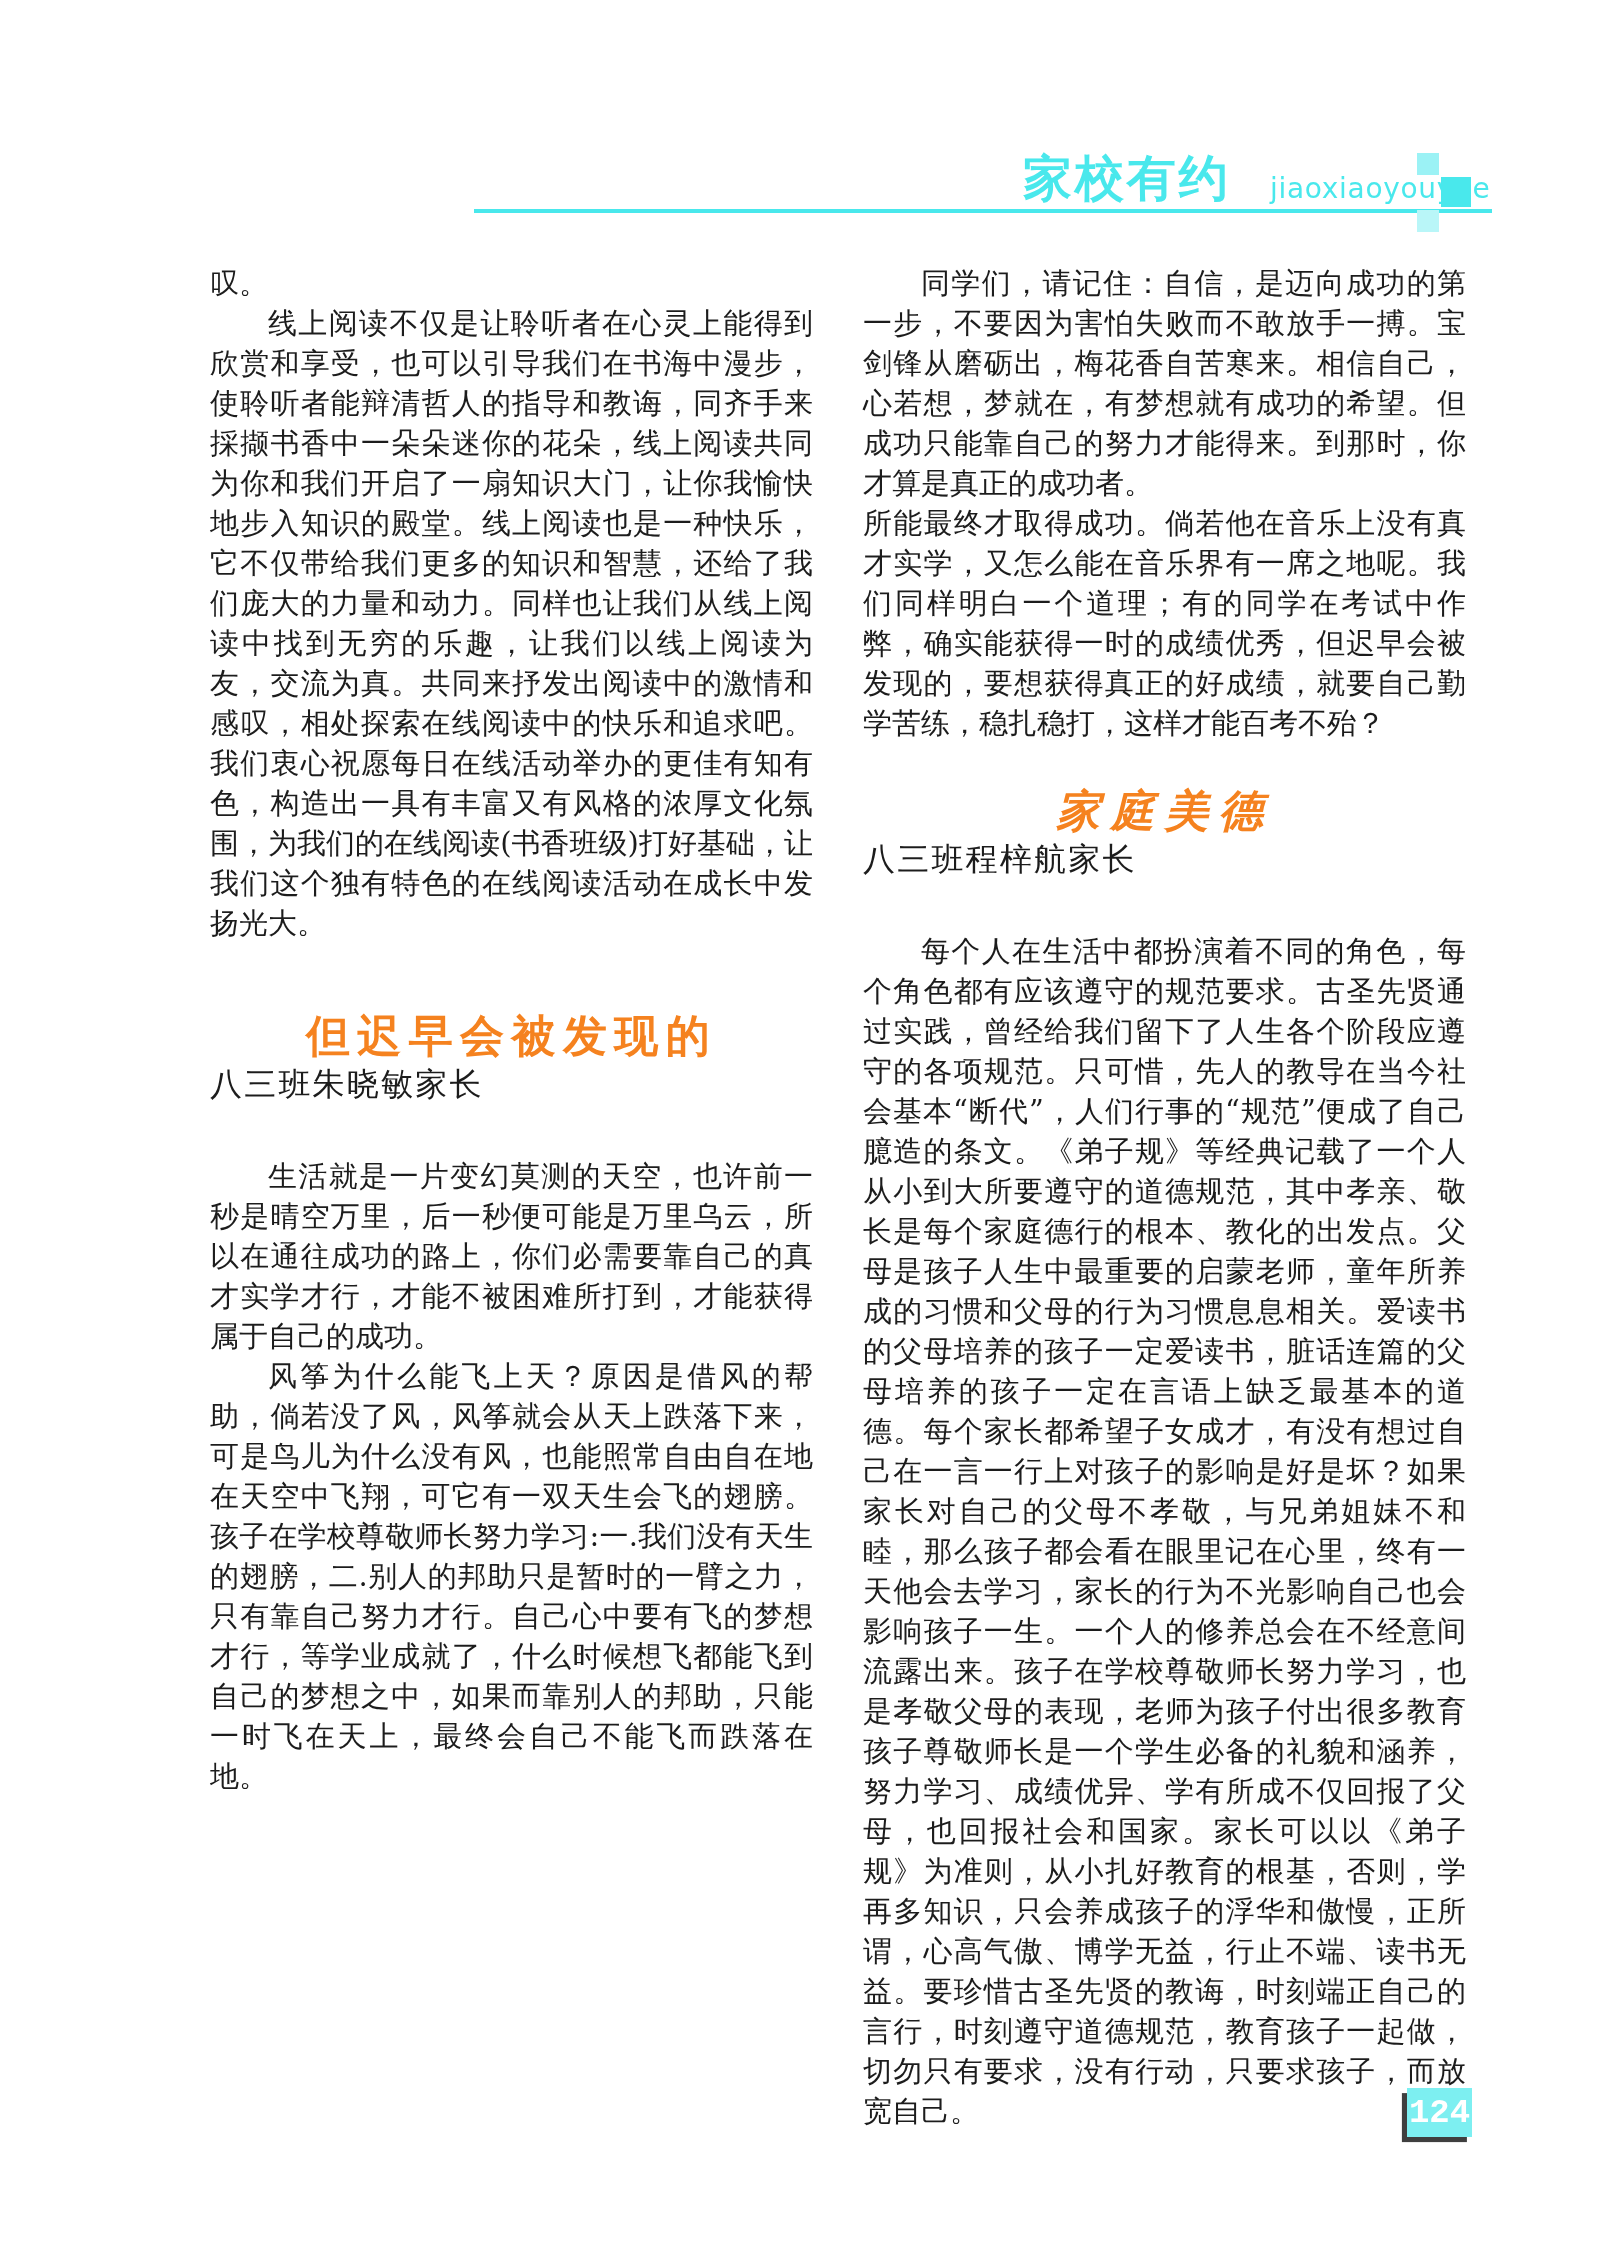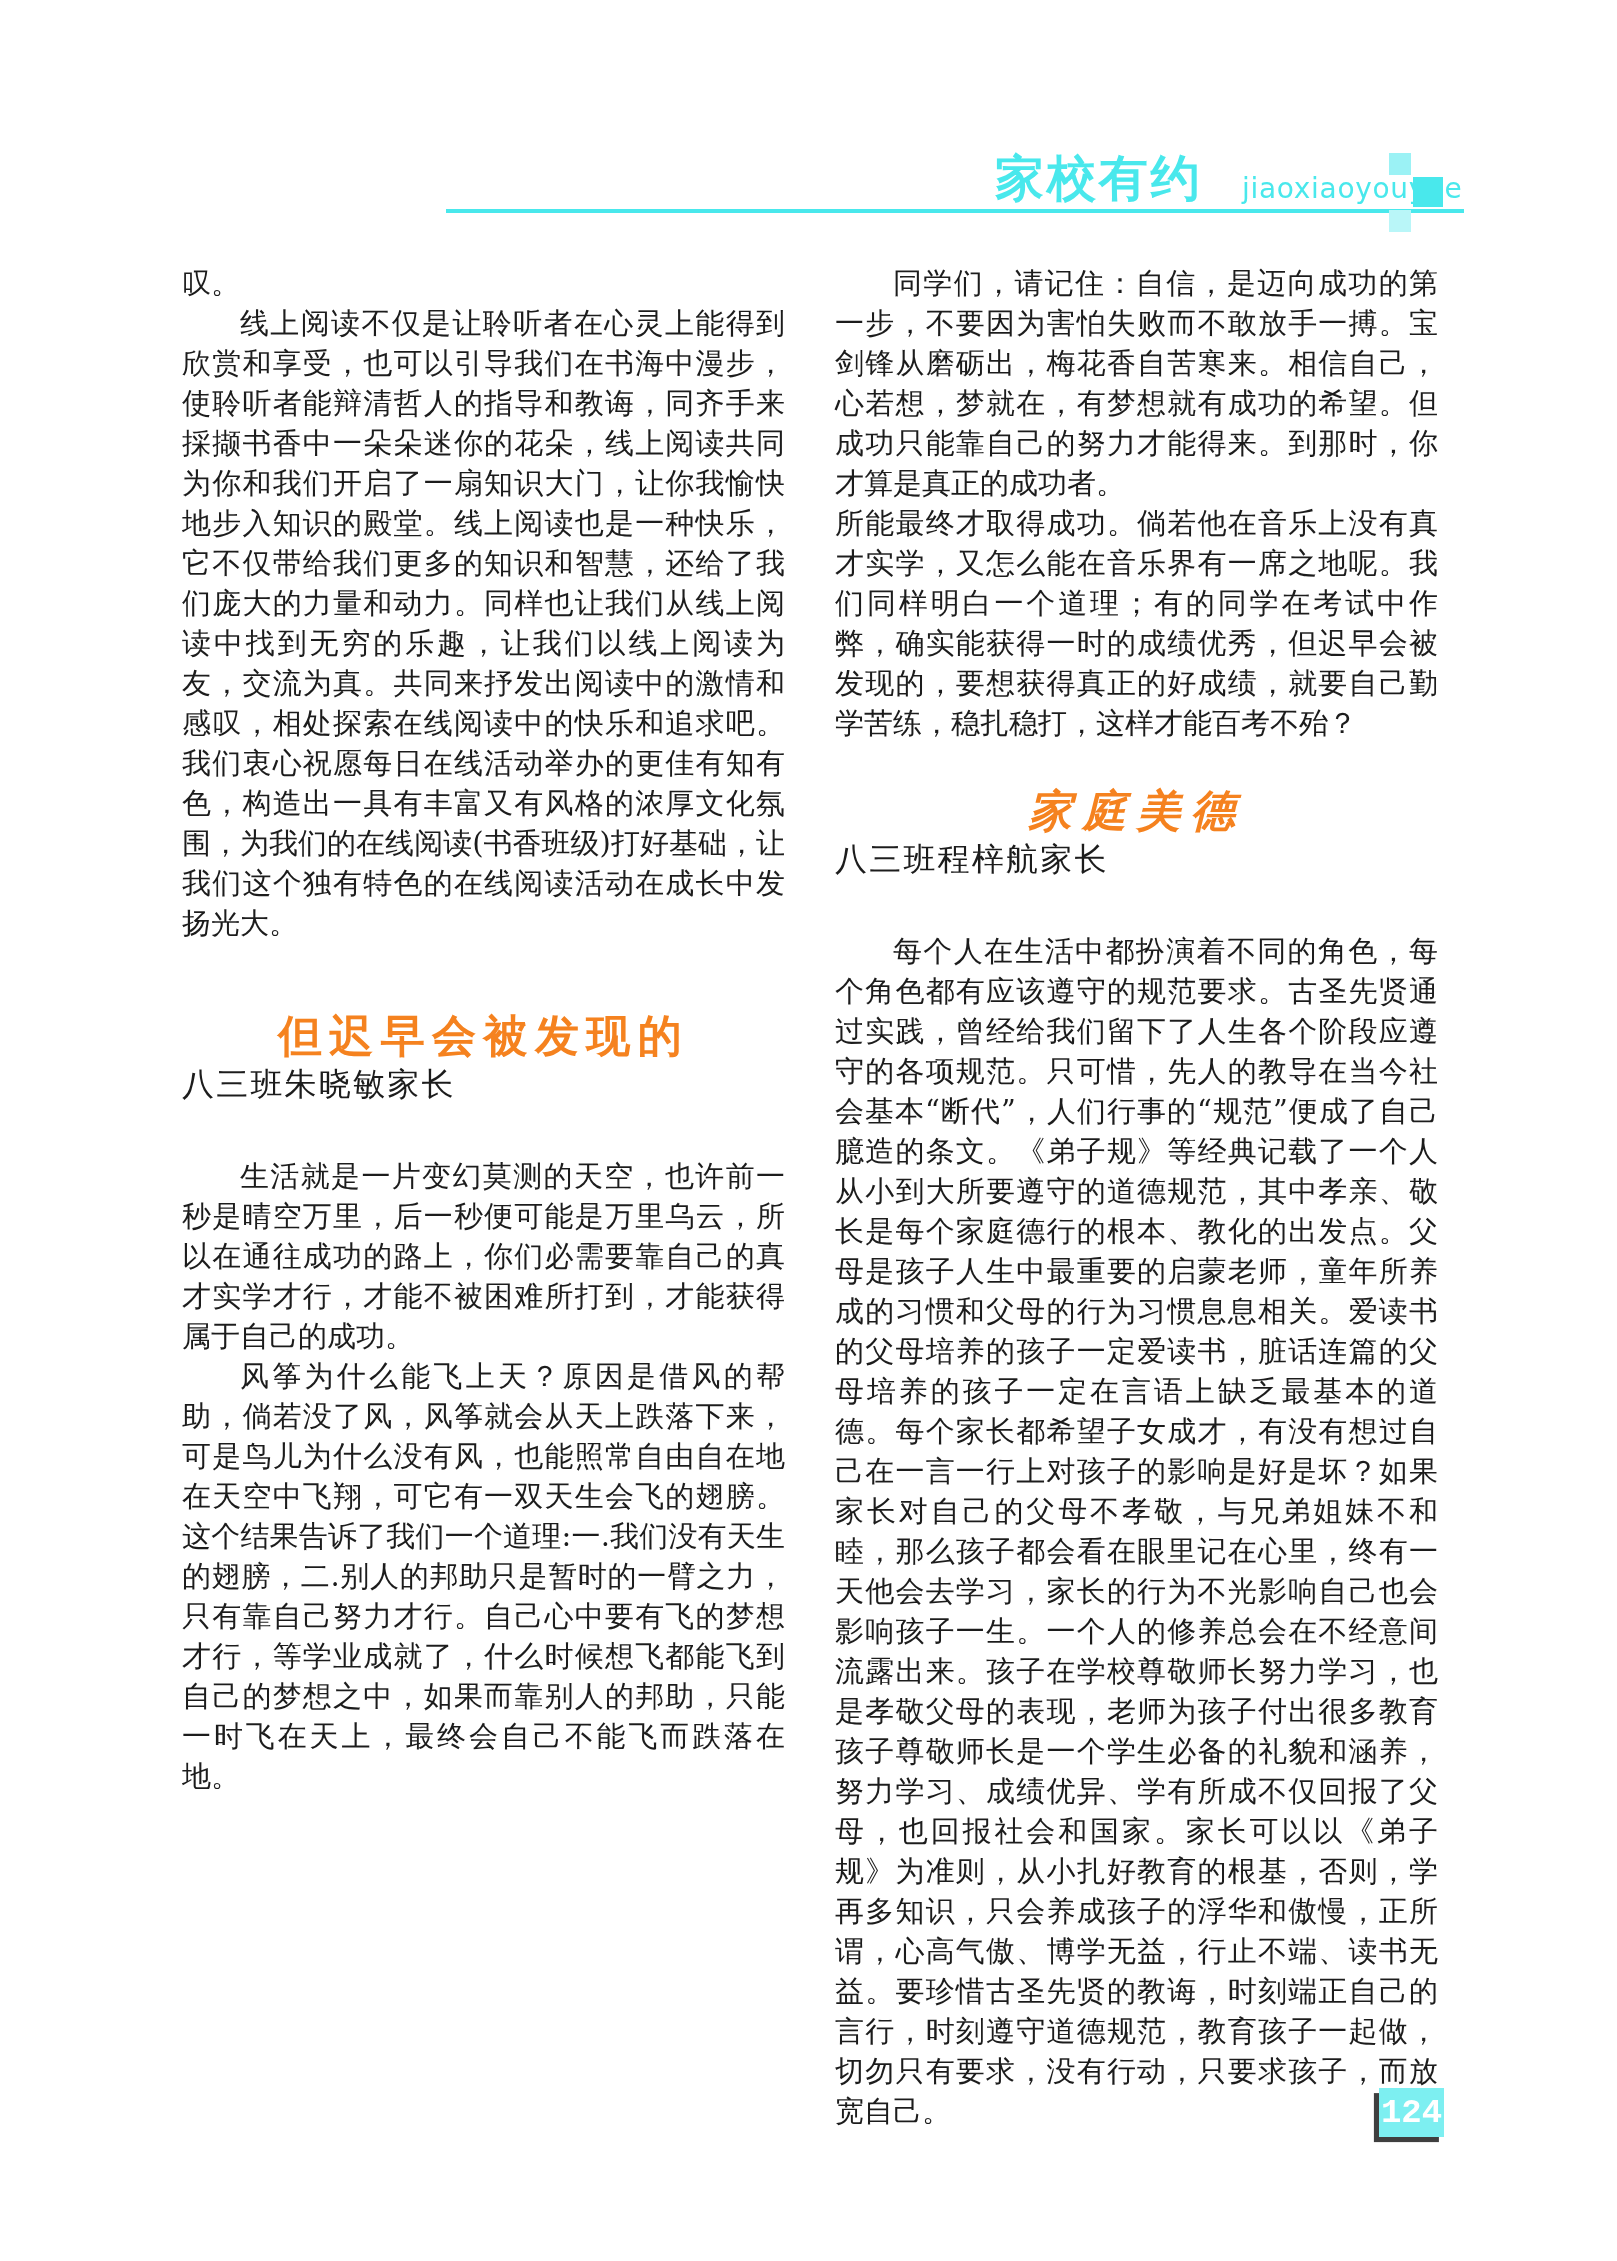--- a/index.html
+++ b/index.html
@@ -1,17 +1,17 @@
 <!DOCTYPE html>
 <html style="font-size:11.8px"><head>
 <meta charset="utf-8">
 <style>
   html,body{margin:0;padding:0;background:#ffffff;}
   .page{position:relative;width:1588px;height:2261px;background:#ffffff;overflow:hidden;
-        font-family:"DejaVu Serif","Liberation Serif",serif;color:#1c1c1c;}
+        font-family:"DejaVu Serif","Liberation Serif",serif;color:#1c1c1c;margin-left:28px;}
 
   
   .header-title{position:absolute;left:995px;top:146px;font-size:49px;font-weight:bold;
         letter-spacing:2.9px;color:#49e8ec;font-family:"DejaVu Sans","Liberation Sans",sans-serif;}
   .header-pinyin{position:absolute;left:1242px;top:172px;font-size:28px;color:#49e8ec;
         letter-spacing:0.7px;font-family:"DejaVu Sans","Liberation Sans",sans-serif;}
   .header-underline{position:absolute;left:446px;top:209px;width:1018px;height:3.7px;background:#49e8ec;}
   .decor-squares{position:absolute;left:0;top:0;}
   .sq{position:absolute;display:block;}
   .sq1{left:1389px;top:153px;width:22px;height:22px;background:#9bf2f5;}
@@ -51,21 +51,21 @@
     <i class="sq sq2"></i>
     <i class="sq sq3"></i>
   </div>
 
   <div class="col col-left">
     <p class="body no-indent">叹。</p>
     <p class="body">线上阅读不仅是让聆听者在心灵上能得到欣赏和享受，也可以引导我们在书海中漫步，使聆听者能辩清哲人的指导和教诲，同齐手来採撷书香中一朵朵迷你的花朵，线上阅读共同为你和我们开启了一扇知识大门，让你我愉快地步入知识的殿堂。线上阅读也是一种快乐，它不仅带给我们更多的知识和智慧，还给了我们庞大的力量和动力。同样也让我们从线上阅读中找到无穷的乐趣，让我们以线上阅读为友，交流为真。共同来抒发出阅读中的激情和感叹，相处探索在线阅读中的快乐和追求吧。我们衷心祝愿每日在线活动举办的更佳有知有色，构造出一具有丰富又有风格的浓厚文化氛围，为我们的在线阅读(书香班级)打好基础，让我们这个独有特色的在线阅读活动在成长中发扬光大。</p>
     <h2 class="article-title">但迟早会被发现的</h2>
     <div class="byline">八三班朱晓敏家长</div>
     <p class="body">生活就是一片变幻莫测的天空，也许前一秒是晴空万里，后一秒便可能是万里乌云，所以在通往成功的路上，你们必需要靠自己的真才实学才行，才能不被困难所打到，才能获得属于自己的成功。</p>
-    <p class="body">风筝为什么能飞上天？原因是借风的帮助，倘若没了风，风筝就会从天上跌落下来，可是鸟儿为什么没有风，也能照常自由自在地在天空中飞翔，可它有一双天生会飞的翅膀。这个结果告诉了我们一个道理:一.我们没有天生的翅膀，二.别人的邦助只是暂时的一臂之力，只有靠自己努力才行。自己心中要有飞的梦想才行，等学业成就了，什么时候想飞都能飞到自己的梦想之中，如果而靠别人的邦助，只能一时飞在天上，最终会自己不能飞而跌落在地。</p>
+    <p class="body">风筝为什么能飞上天？原因是借风的帮助，倘若没了风，风筝就会从天上跌落下来，可是鸟儿为什么没有风，也能照常自由自在地在天空中飞翔，可它有一双天生会飞的翅膀。孩子在学校尊敬师长努力学习:一.我们没有天生的翅膀，二.别人的邦助只是暂时的一臂之力，只有靠自己努力才行。自己心中要有飞的梦想才行，等学业成就了，什么时候想飞都能飞到自己的梦想之中，如果而靠别人的邦助，只能一时飞在天上，最终会自己不能飞而跌落在地。</p>
   </div>
 
   <div class="col col-right">
     <p class="body">同学们，请记住：自信，是迈向成功的第一步，不要因为害怕失败而不敢放手一搏。宝剑锋从磨砺出，梅花香自苦寒来。相信自己，心若想，梦就在，有梦想就有成功的希望。但成功只能靠自己的努力才能得来。到那时，你才算是真正的成功者。</p>
     <p class="body no-indent">所能最终才取得成功。倘若他在音乐上没有真才实学，又怎么能在音乐界有一席之地呢。我们同样明白一个道理；有的同学在考试中作弊，确实能获得一时的成绩优秀，但迟早会被发现的，要想获得真正的好成绩，就要自己勤学苦练，稳扎稳打，这样才能百考不殆？</p>
     <h2 class="article-title">家庭美德</h2>
     <div class="byline">八三班程梓航家长</div>
     <p class="body">每个人在生活中都扮演着不同的角色，每个角色都有应该遵守的规范要求。古圣先贤通过实践，曾经给我们留下了人生各个阶段应遵守的各项规范。只可惜，先人的教导在当今社会基本“断代”，人们行事的“规范”便成了自己臆造的条文。《弟子规》等经典记载了一个人从小到大所要遵守的道德规范，其中孝亲、敬长是每个家庭德行的根本、教化的出发点。父母是孩子人生中最重要的启蒙老师，童年所养成的习惯和父母的行为习惯息息相关。爱读书的父母培养的孩子一定爱读书，脏话连篇的父母培养的孩子一定在言语上缺乏最基本的道德。每个家长都希望子女成才，有没有想过自己在一言一行上对孩子的影响是好是坏？如果家长对自己的父母不孝敬，与兄弟姐妹不和睦，那么孩子都会看在眼里记在心里，终有一天他会去学习，家长的行为不光影响自己也会影响孩子一生。一个人的修养总会在不经意间流露出来。孩子在学校尊敬师长努力学习，也是孝敬父母的表现，老师为孩子付出很多教育孩子尊敬师长是一个学生必备的礼貌和涵养，努力学习、成绩优异、学有所成不仅回报了父母，也回报社会和国家。家长可以以《弟子规》为准则，从小扎好教育的根基，否则，学再多知识，只会养成孩子的浮华和傲慢，正所谓，心高气傲、博学无益，行止不端、读书无益。要珍惜古圣先贤的教诲，时刻端正自己的言行，时刻遵守道德规范，教育孩子一起做，切勿只有要求，没有行动，只要求孩子，而放宽自己。</p>
   </div>
 

